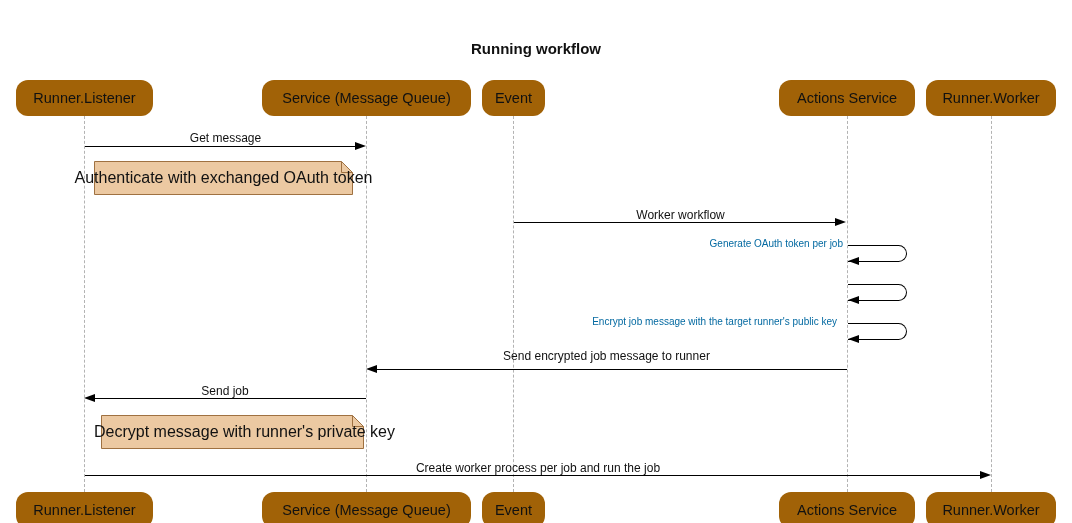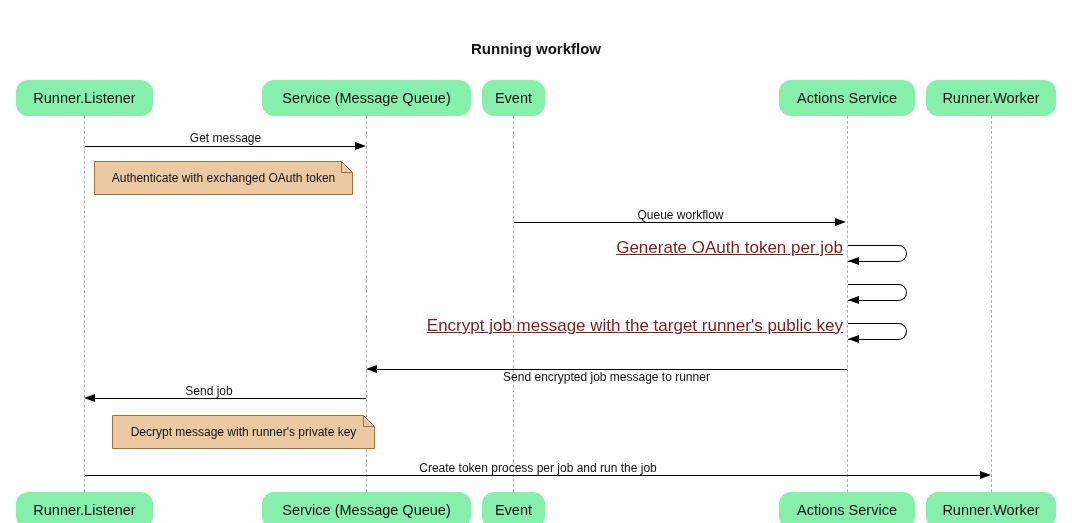--- a/index.html
+++ b/index.html
@@ -11,41 +11,41 @@
     color:#000;
     overflow:hidden;
     margin-top:30px;
   }
   .title{
     position:absolute;left:0;top:10px;width:1072px;
     text-align:center;font-size:15px;font-weight:bold;color:#111;
   }
   .actor{
     position:absolute;height:36px;
-    background:#86efac;
+    background:#a16207;
     border-radius:12px;
     display:flex;align-items:center;justify-content:center;
     font-size:14.5px;color:#111;
     white-space:nowrap;
   }
   .lifeline{
     position:absolute;width:0;
     border-left:1px dashed #b3b3b3;
   }
   .msg-line{
     position:absolute;height:0;
     border-top:1.5px solid #000;
   }
   .msg-label{
     position:absolute;font-size:12px;color:#111;
     text-align:center;white-space:nowrap;
   }
   .self-label{
-    position:absolute;font-size:17px;color:#7f1d1d;
-    text-align:right;white-space:nowrap;text-decoration:underline;
+    position:absolute;font-size:10px;color:#0369a1;
+    text-align:right;white-space:nowrap;
   }
   .head-right{
     position:absolute;width:0;height:0;
     border-top:4.5px solid transparent;
     border-bottom:4.5px solid transparent;
     border-left:11px solid #000;
   }
   .head-left{
     position:absolute;width:0;height:0;
     border-top:4.5px solid transparent;
@@ -57,21 +57,21 @@
     border:1.5px solid #000;border-left:none;
     border-radius:0 9px 9px 0;
   }
   .note{
     position:absolute;height:34px;
   }
   .note svg{position:absolute;left:0;top:0;}
   .note .note-text{
     position:absolute;left:0;top:0;width:100%;height:100%;
     display:flex;align-items:center;justify-content:center;
-    font-size:12px;color:#111;white-space:nowrap;
+    font-size:16px;color:#111;white-space:nowrap;
   }
 </style>
 </head>
 <body>
 
 <div id="diagram">
 
   <div class="title">Running workflow</div>
 
   <div class="lifeline" style="left:84px;top:86px;height:376px;"></div>
@@ -101,52 +101,52 @@
   <div class="head-right" style="left:355px;top:112px;"></div>
 
   <div class="note" style="left:94px;top:131px;width:259px;">
     <svg width="259" height="34" viewBox="0 0 259 34">
       <path d="M0.5,0.5 L247.5,0.5 L258.5,11.5 L258.5,33.5 L0.5,33.5 Z" fill="#ECC9A2" stroke="#9F7141" stroke-width="1"></path>
       <path d="M247.5,0.5 L247.5,11.5 L258.5,11.5" fill="none" stroke="#9F7141" stroke-width="1"></path>
     </svg>
     <span class="note-text">Authenticate with exchanged OAuth token</span>
   </div>
 
-  <div class="msg-label" style="left:514px;top:178px;width:333px;">Queue workflow</div>
+  <div class="msg-label" style="left:514px;top:178px;width:333px;">Worker workflow</div>
   <div class="msg-line" style="left:514px;top:192px;width:322px;"></div>
   <div class="head-right" style="left:835px;top:188px;"></div>
 
   <div class="self-label" style="left:300px;top:208px;width:543px;">Generate OAuth token per job</div>
   <div class="loop" style="left:848px;top:215px;"></div>
   <div class="head-left" style="left:848px;top:227px;"></div>
 
   <div class="loop" style="left:848px;top:254px;"></div>
   <div class="head-left" style="left:848px;top:266px;"></div>
 
-  <div class="self-label" style="left:300px;top:286px;width:543px;">Encrypt job message with the target runner's public key</div>
+  <div class="self-label" style="left:294px;top:286px;width:543px;">Encrypt job message with the target runner's public key</div>
   <div class="loop" style="left:848px;top:293px;"></div>
   <div class="head-left" style="left:848px;top:305px;"></div>
 
-  <div class="msg-label" style="left:366px;top:340px;width:481px;">Send encrypted job message to runner</div>
+  <div class="msg-label" style="left:366px;top:319px;width:481px;">Send encrypted job message to runner</div>
   <div class="msg-line" style="left:377px;top:339px;width:470px;"></div>
   <div class="head-left" style="left:366px;top:335px;"></div>
 
-  <div class="msg-label" style="left:68px;top:354px;width:282px;text-align:center;">Send job</div>
+  <div class="msg-label" style="left:84px;top:354px;width:282px;text-align:center;">Send job</div>
   <div class="msg-line" style="left:95px;top:368px;width:271px;"></div>
   <div class="head-left" style="left:84px;top:364px;"></div>
 
-  <div class="note" style="left:112px;top:385px;width:263px;">
+  <div class="note" style="left:101px;top:385px;width:263px;padding-left:24px;">
     <svg width="263" height="34" viewBox="0 0 263 34">
       <path d="M0.5,0.5 L251.5,0.5 L262.5,11.5 L262.5,33.5 L0.5,33.5 Z" fill="#ECC9A2" stroke="#9F7141" stroke-width="1"></path>
       <path d="M251.5,0.5 L251.5,11.5 L262.5,11.5" fill="none" stroke="#9F7141" stroke-width="1"></path>
     </svg>
     <span class="note-text">Decrypt message with runner's private key</span>
   </div>
 
-  <div class="msg-label" style="left:85px;top:431px;width:906px;">Create token process per job and run the job</div>
+  <div class="msg-label" style="left:85px;top:431px;width:906px;">Create worker process per job and run the job</div>
   <div class="msg-line" style="left:85px;top:445px;width:895px;"></div>
   <div class="head-right" style="left:980px;top:441px;"></div>
 
   <div class="actor" style="left:16px;top:462px;width:137px;">
       <span>Runner.Listener</span>
     </div>
   <div class="actor" style="left:262px;top:462px;width:209px;">
       <span>Service (Message Queue)</span>
     </div>
   <div class="actor" style="left:482px;top:462px;width:63px;">

